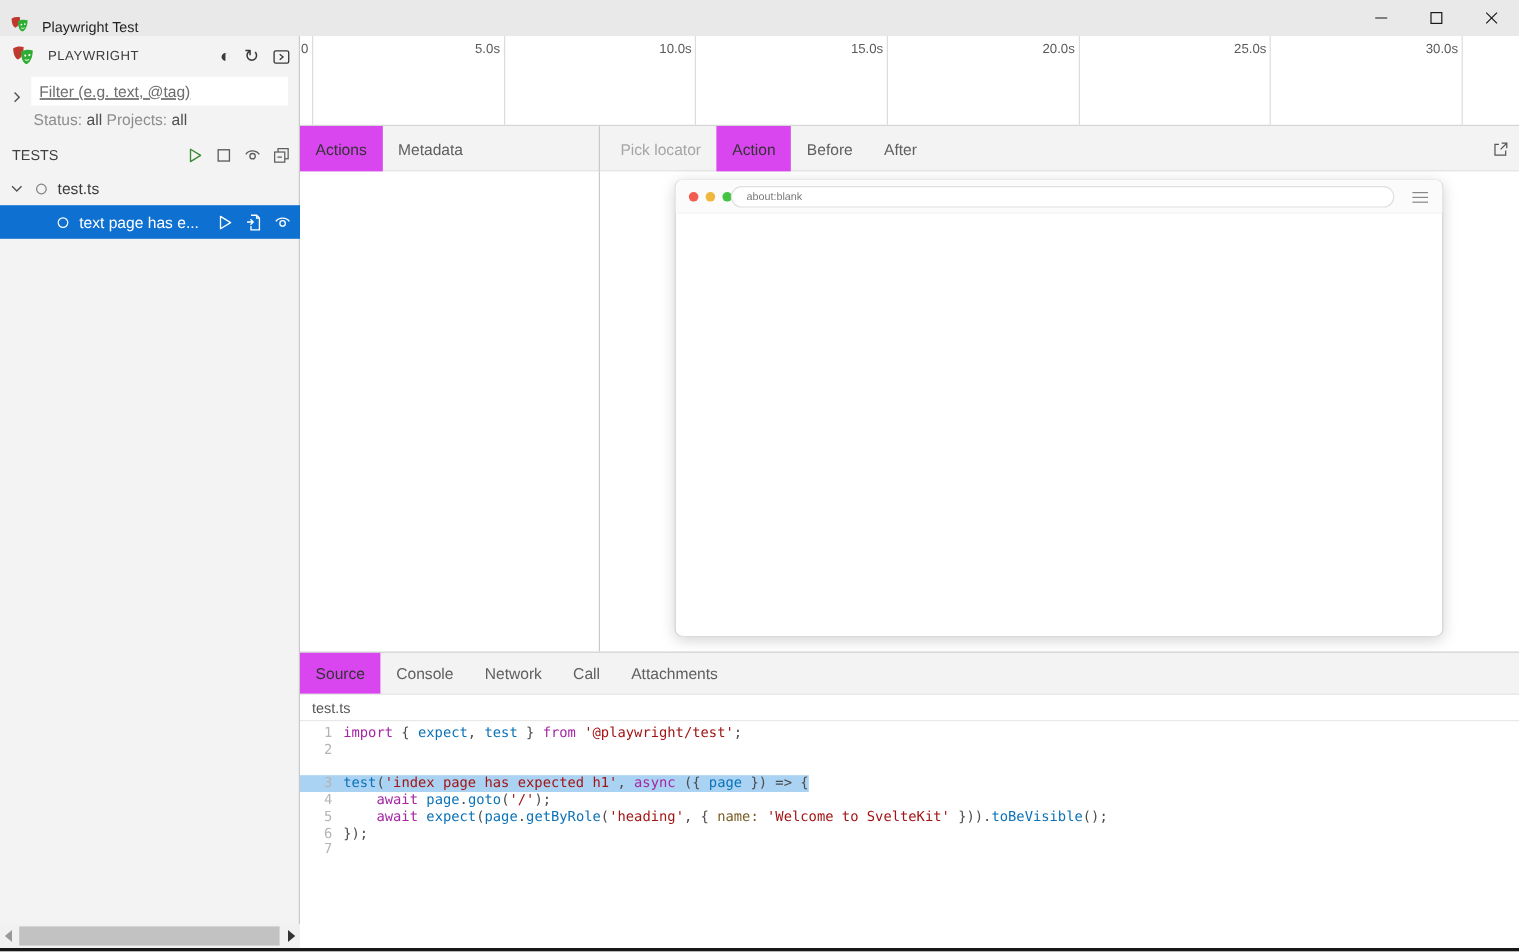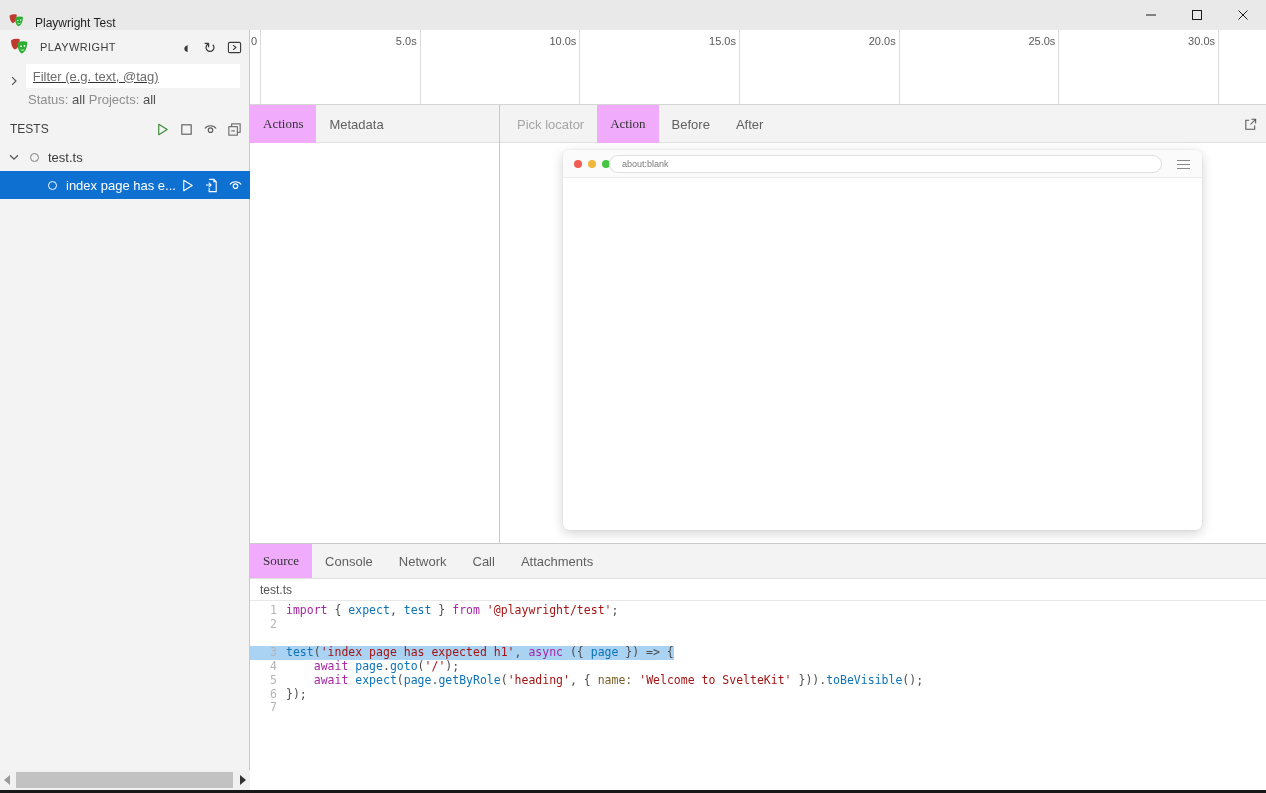--- a/index.html
+++ b/index.html
@@ -53,21 +53,21 @@
 
   #timeline { position:absolute; left:0; top:0; width:1016px; height:75px; background:#fff; border-bottom:1px solid #d5d5d5; }
   .tl-line { position:absolute; top:0; bottom:0; width:1px; background:#dcdcdc; }
   .tl-label { position:absolute; top:5px; width:58px; text-align:right; font-size:11px; color:#5a5a5a; }
 
   .tabstrip { position:absolute; left:0; top:75px; width:1016px; height:38px; background:#f3f3f3; border-bottom:1px solid #e0e0e0; display:flex; }
   .tabgroup { display:flex; height:38px; align-items:stretch; }
   #left-tabs { width:250px; border-right:1px solid #c9c9c9; }
   #right-tabs { flex:1; position:relative; padding-left:4px; }
   .tab { display:flex; align-items:center; padding:0 13px; font-size:13px; color:#5f5f5f; white-space:nowrap; }
-  .tab.selected { background:#f0abfc; color:#333;font-family:Liberation Serif, serif; }
+  .tab.selected { background:#d946ef; color:#333; }
   .tab.disabled { color:#a6a6a6; }
   .strip-action { position:absolute; right:8px; top:0; height:38px; display:flex; align-items:center; color:#555; }
 
   #content { position:absolute; left:0; top:113px; width:1016px; height:400px; display:flex; }
   #actions-panel { width:250px; background:#fff; border-right:1px solid #c9c9c9; }
   #snapshot-panel { flex:1; position:relative; background:#fff; }
 
   #browser { position:absolute; left:63px; top:7px; width:639px; height:380px; background:#fff; border-radius:6px; box-shadow:0 3px 12px rgba(0,0,0,.18), 0 0 1px rgba(0,0,0,.2); }
   #browser-chrome { height:28px; background:#fbfbfb; border-bottom:1px solid #ececec; border-radius:6px 6px 0 0; display:flex; align-items:center; position:relative; }
   .dots { display:flex; gap:6px; margin-left:11px; }
@@ -184,21 +184,21 @@
     <div class="tree">
       <div class="tree-row" id="test-file-row">
         <svg class="chev" viewBox="0 0 16 16" fill="none" stroke="currentColor" stroke-width="1.4">
             <path d="M3.5 6L8 10.5L12.5 6"></path>
           </svg>
         <span class="circ"></span>
         <span class="lbl">test.ts</span>
       </div>
       <div class="tree-row selected">
         <span class="circ"></span>
-        <span class="lbl">index page has e...</span>
+        <span class="lbl">text page has e...</span>
         <div class="row-actions">
           <svg class="icon14" viewBox="0 0 16 16">
               <path d="M4 2.5v11l9-5.5z" fill="none" stroke="currentColor" stroke-width="1.2" stroke-linejoin="round"></path>
             </svg>
           <svg class="icon14" viewBox="0 0 16 16" fill="none" stroke="currentColor" stroke-width="1.2">
               <path d="M5.5 1.5h5L13 4v10.5H5.5V11"></path>
               <path d="M10.5 1.5V4H13"></path>
               <path d="M2 7.5h5M5 5l2.5 2.5L5 10"></path>
             </svg>
           <svg class="icon14" viewBox="0 0 16 16" fill="none" stroke="currentColor" stroke-width="1.2">

